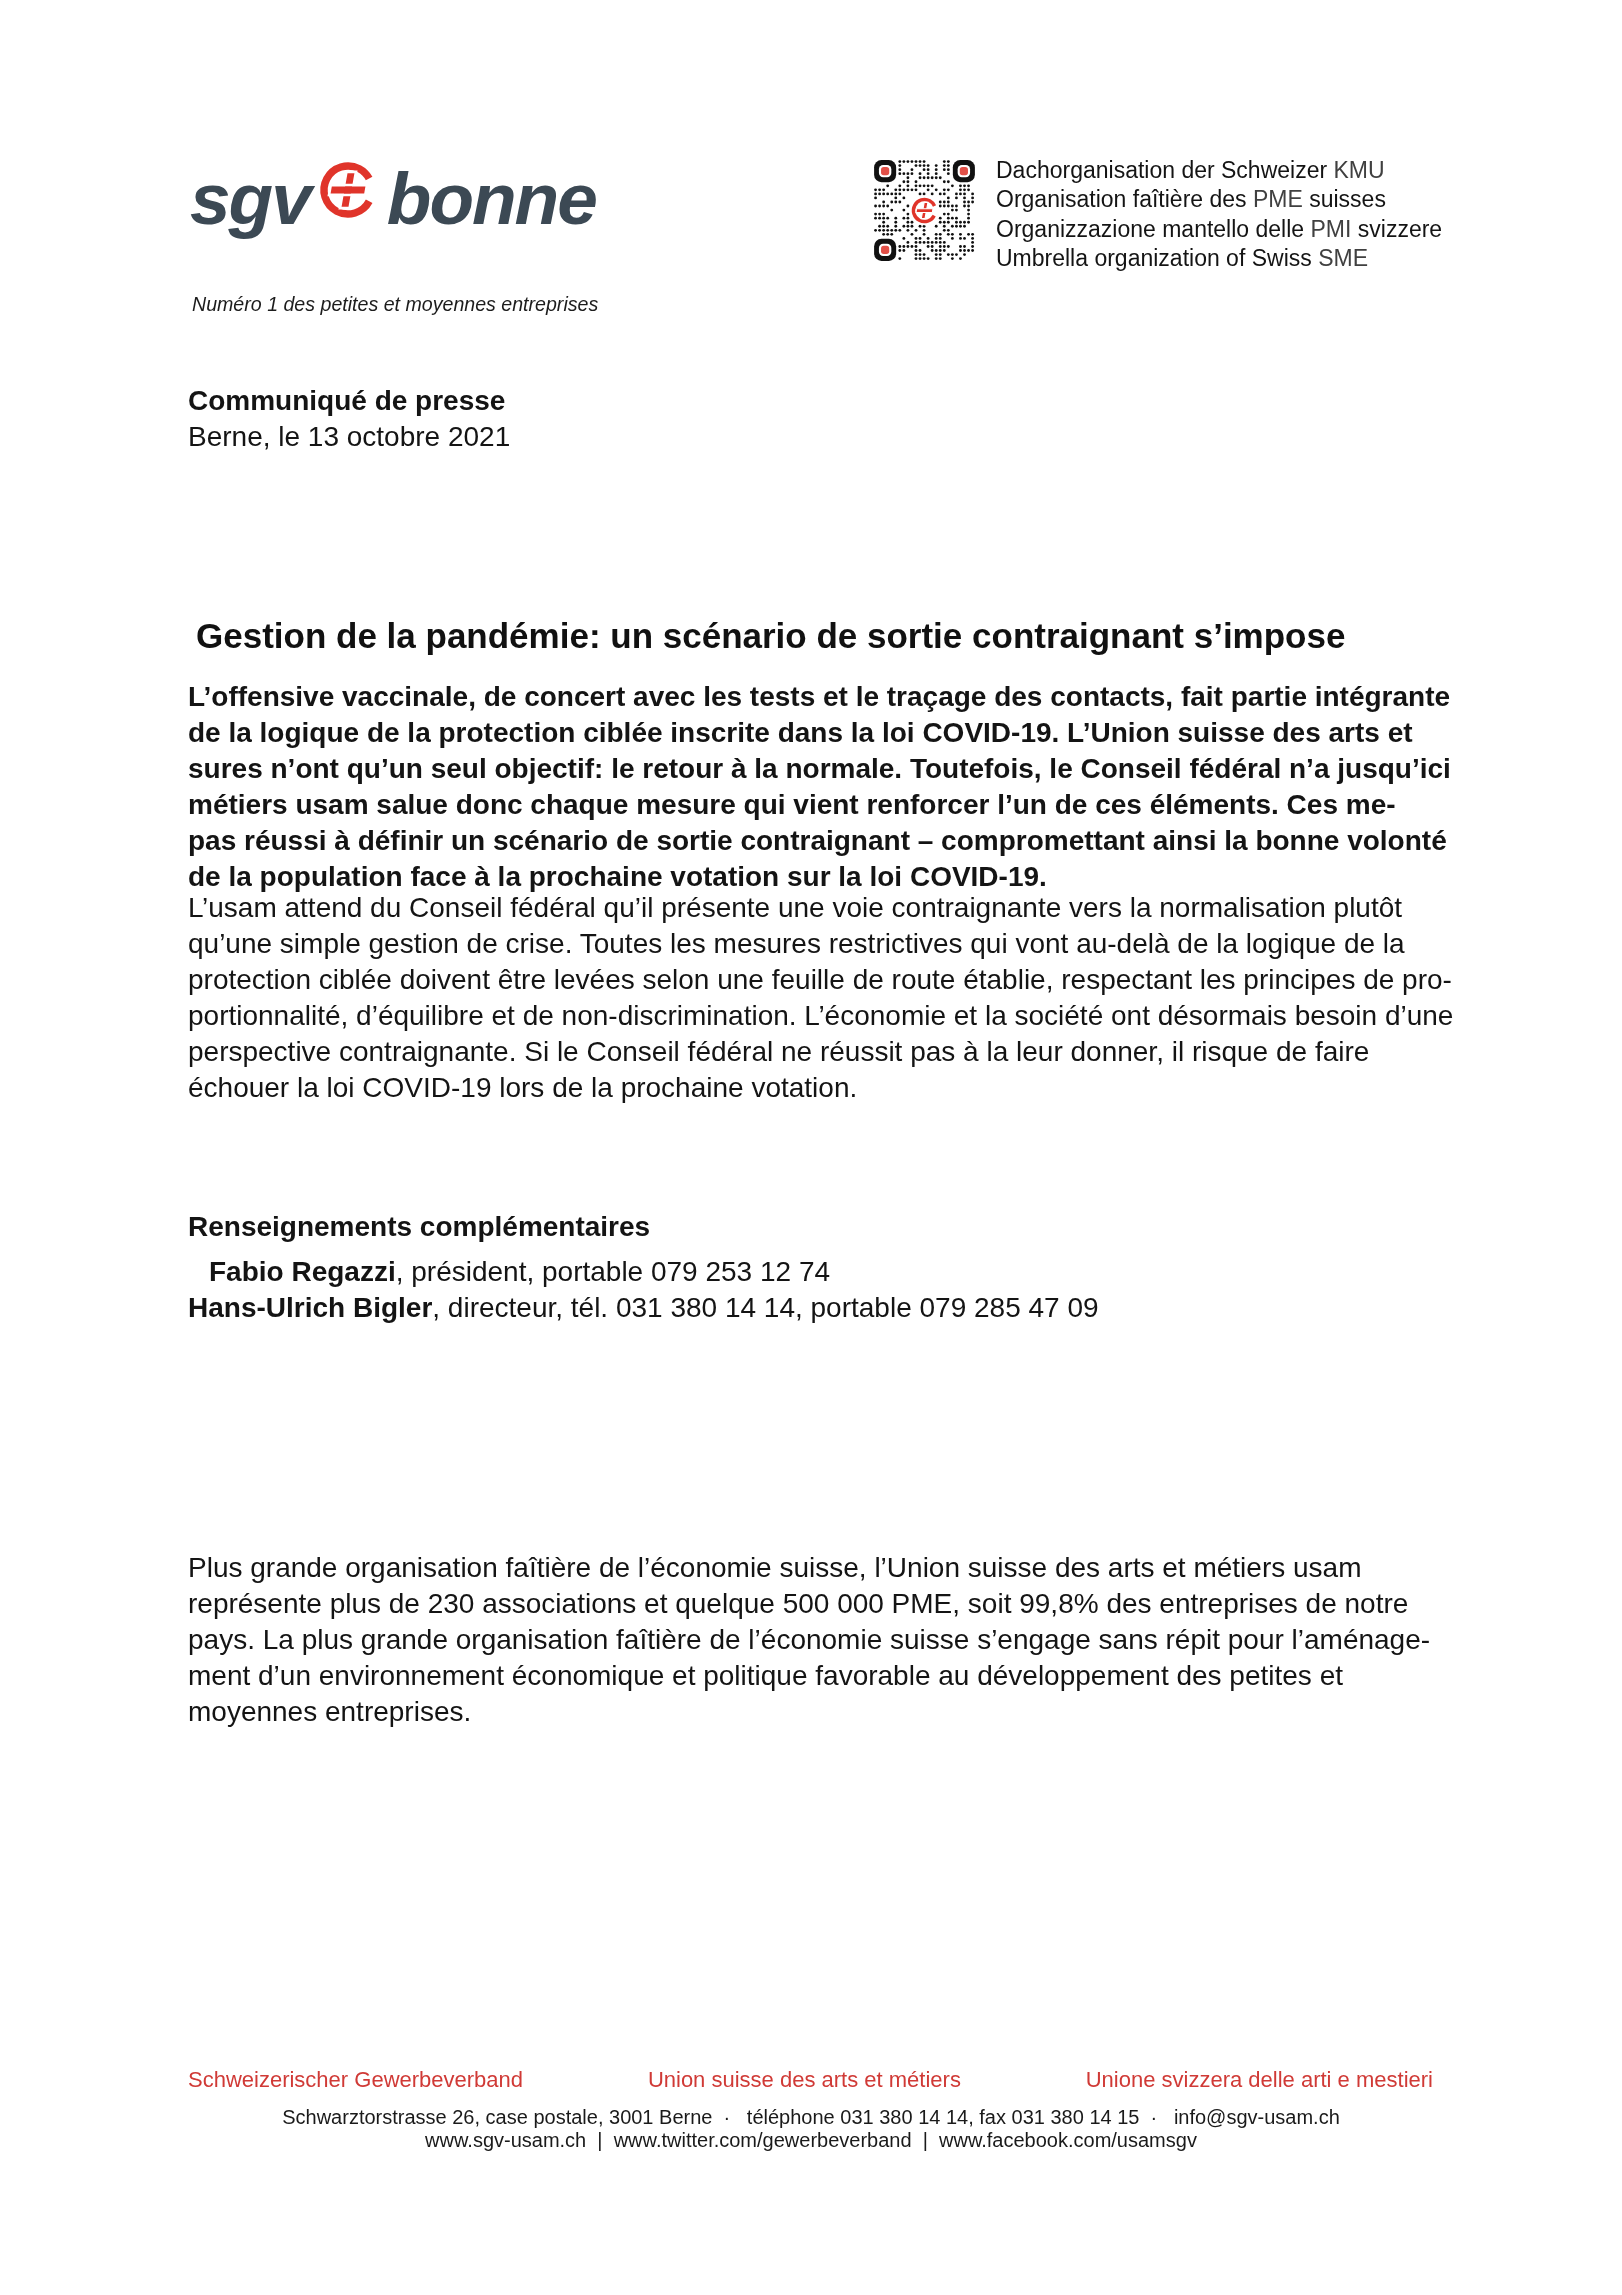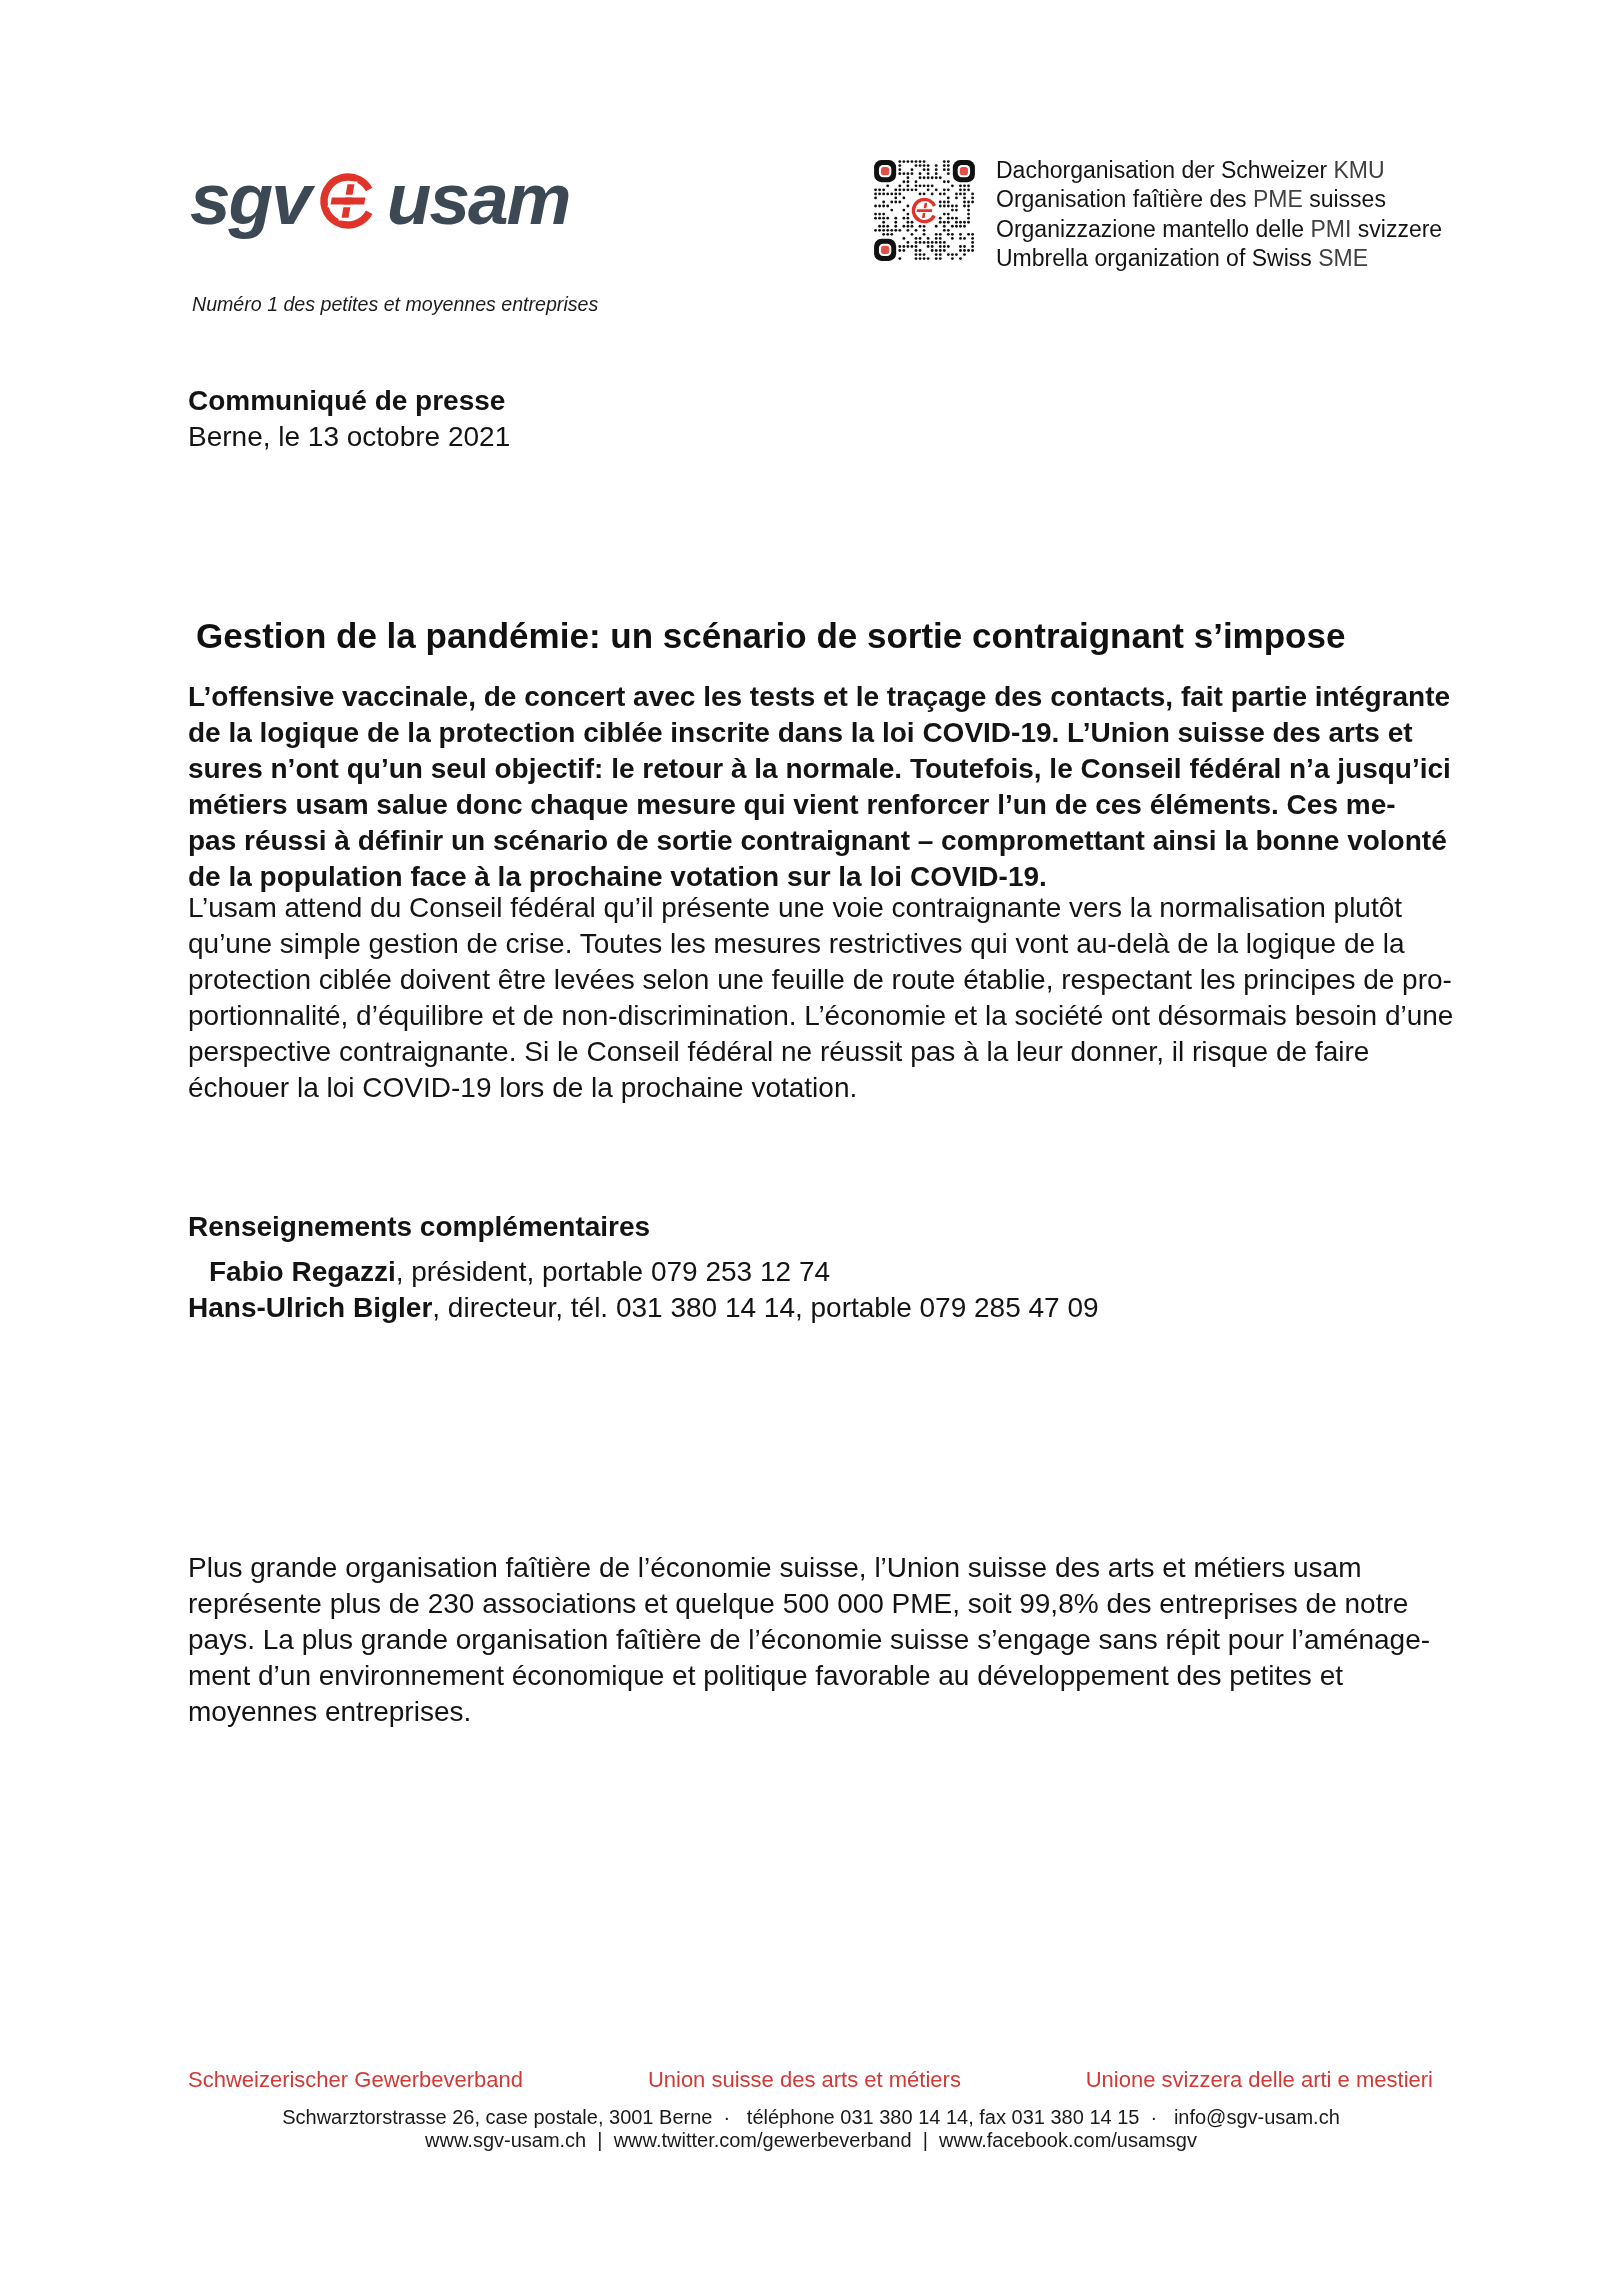--- a/index.html
+++ b/index.html
@@ -9,21 +9,21 @@
     margin:0 auto;
     background:#ffffff;
     font-family:"Liberation Sans","DejaVu Sans",sans-serif;
     color:#141414;
     overflow:hidden;
   }
   .abs{position:absolute;}
   .b{font-weight:bold;}
 
   
-  .logo-row{display:flex;align-items:flex-end;}
+  .logo-row{display:flex;align-items:flex-start;}
   .logo-word{
     font-size:73px;
     font-style:italic;
     font-weight:600;
     letter-spacing:-2px;
     color:#3c4954;
     line-height:1;
   }
   .logo-mark{margin:0 6.5px;margin-top:-3.9px;}
   .tagline{
@@ -67,21 +67,21 @@
     <span class="logo-mark">
       <svg width="64" height="64" viewBox="0 0 120 120" aria-hidden="true">
         <circle cx="60" cy="60" r="45" fill="none" stroke="#e0342a" stroke-width="14" stroke-dasharray="237 46" transform="rotate(28 60 60)"></circle>
         <g transform="translate(60,60) skewX(-10) translate(-60,-60)">
           <rect x="51" y="26" width="18" height="68" fill="#e0342a" stroke="#ffffff" stroke-width="5"></rect>
           <rect x="26" y="51" width="68" height="18" fill="#e0342a" stroke="#ffffff" stroke-width="5"></rect>
           <rect x="53.5" y="53.5" width="13" height="13" fill="#e0342a"></rect>
         </g>
       </svg>
     </span>
-    <span class="logo-word">usam</span>
+    <span class="logo-word">bonne</span>
   </div>
   <div class="abs tagline" style="left:192px;top:293px;">Numéro 1 des petites et moyennes entreprises</div>
 
   <div class="abs" style="left:872px;top:158px;">
     <svg id="qr-svg" width="105" height="105" viewBox="0 0 100 100" aria-hidden="true">
       <g id="qr-dots" fill="#111111">
           <circle cx="26.50" cy="3.40" r="1.35"></circle>
           <circle cx="30.35" cy="3.40" r="1.35"></circle>
           <circle cx="34.20" cy="3.40" r="1.35"></circle>
           <circle cx="38.05" cy="3.40" r="1.35"></circle>

